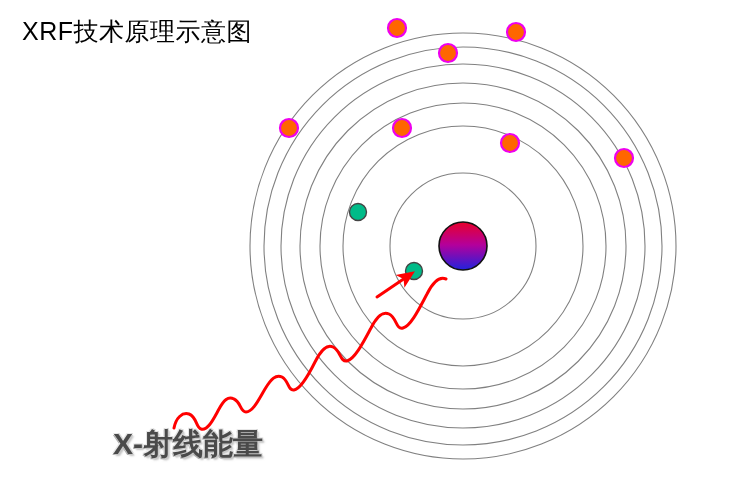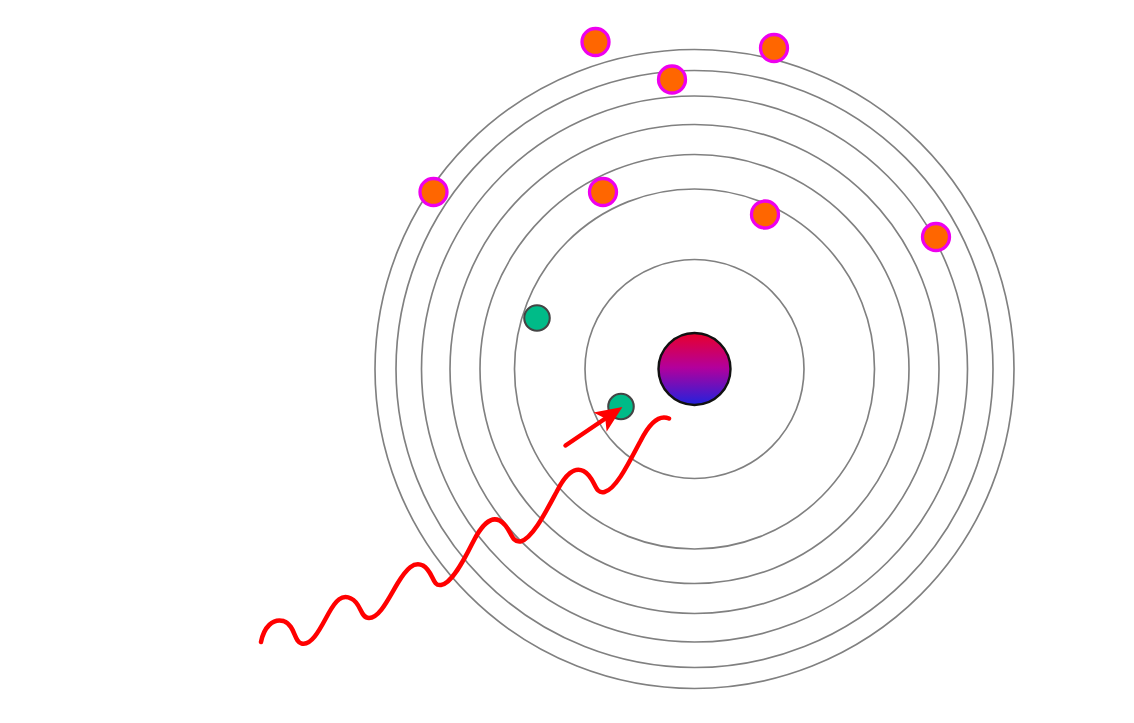--- a/index.html
+++ b/index.html
@@ -97,15 +97,17 @@
     <g>
       <circle cx="358" cy="212" r="8.5" fill="#00bb88" stroke="#444444" stroke-width="1.4"></circle>
       <circle cx="414" cy="271" r="8.5" fill="#00bb88" stroke="#444444" stroke-width="1.4"></circle>
     </g>
 
     <path d="M 174,428 C 176,418 182,412 189,414 C 197,417 196,428 201,429 C 208,431 214,418 219,409 C 224,400 228,396 234,399 C 241,402 240,412 246,412 C 253,412 259,399 265,389 C 271,379 276,374 282,377 C 289,381 288,391 294,390 C 301,389 309,374 315,362 C 321,350 327,344 333,347 C 341,351 340,362 347,361 C 355,359 364,341 371,328 C 377,316 383,311 389,314 C 397,318 396,330 403,328 C 411,326 420,307 427,294 C 433,282 439,276 446,279" fill="none" stroke="#ff0000" stroke-width="3" stroke-linecap="round" stroke-linejoin="round"></path>
 
     <path d="M 377,297 L 408,276" fill="none" stroke="#ff0000" stroke-width="3" marker-end="url(#xrayArrow)" stroke-linecap="round"></path>
   </svg>
 
+  <div class="title-text">XRF技术原理示意图</div>
 
+  <div class="energy-label">X-射线能量</div>
 
 </div>
 
 </body></html>

